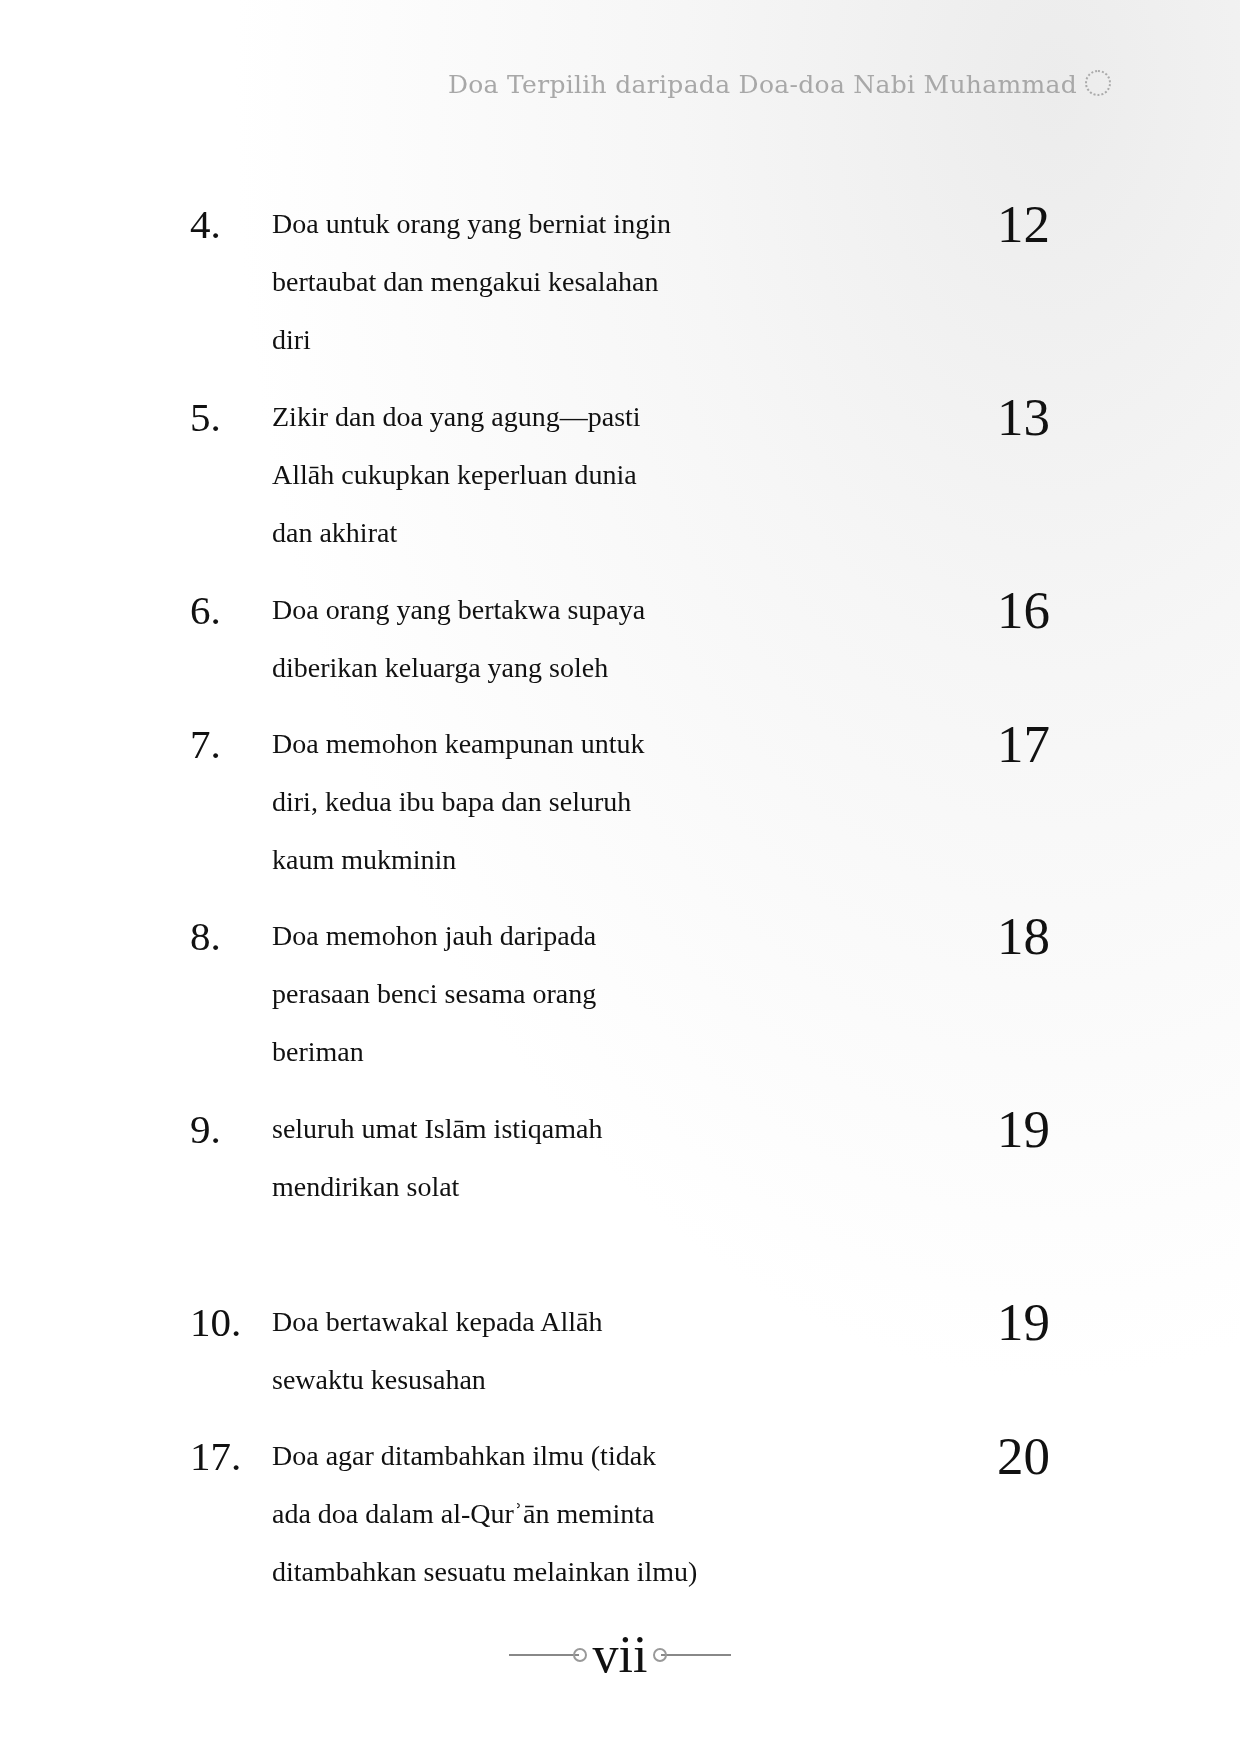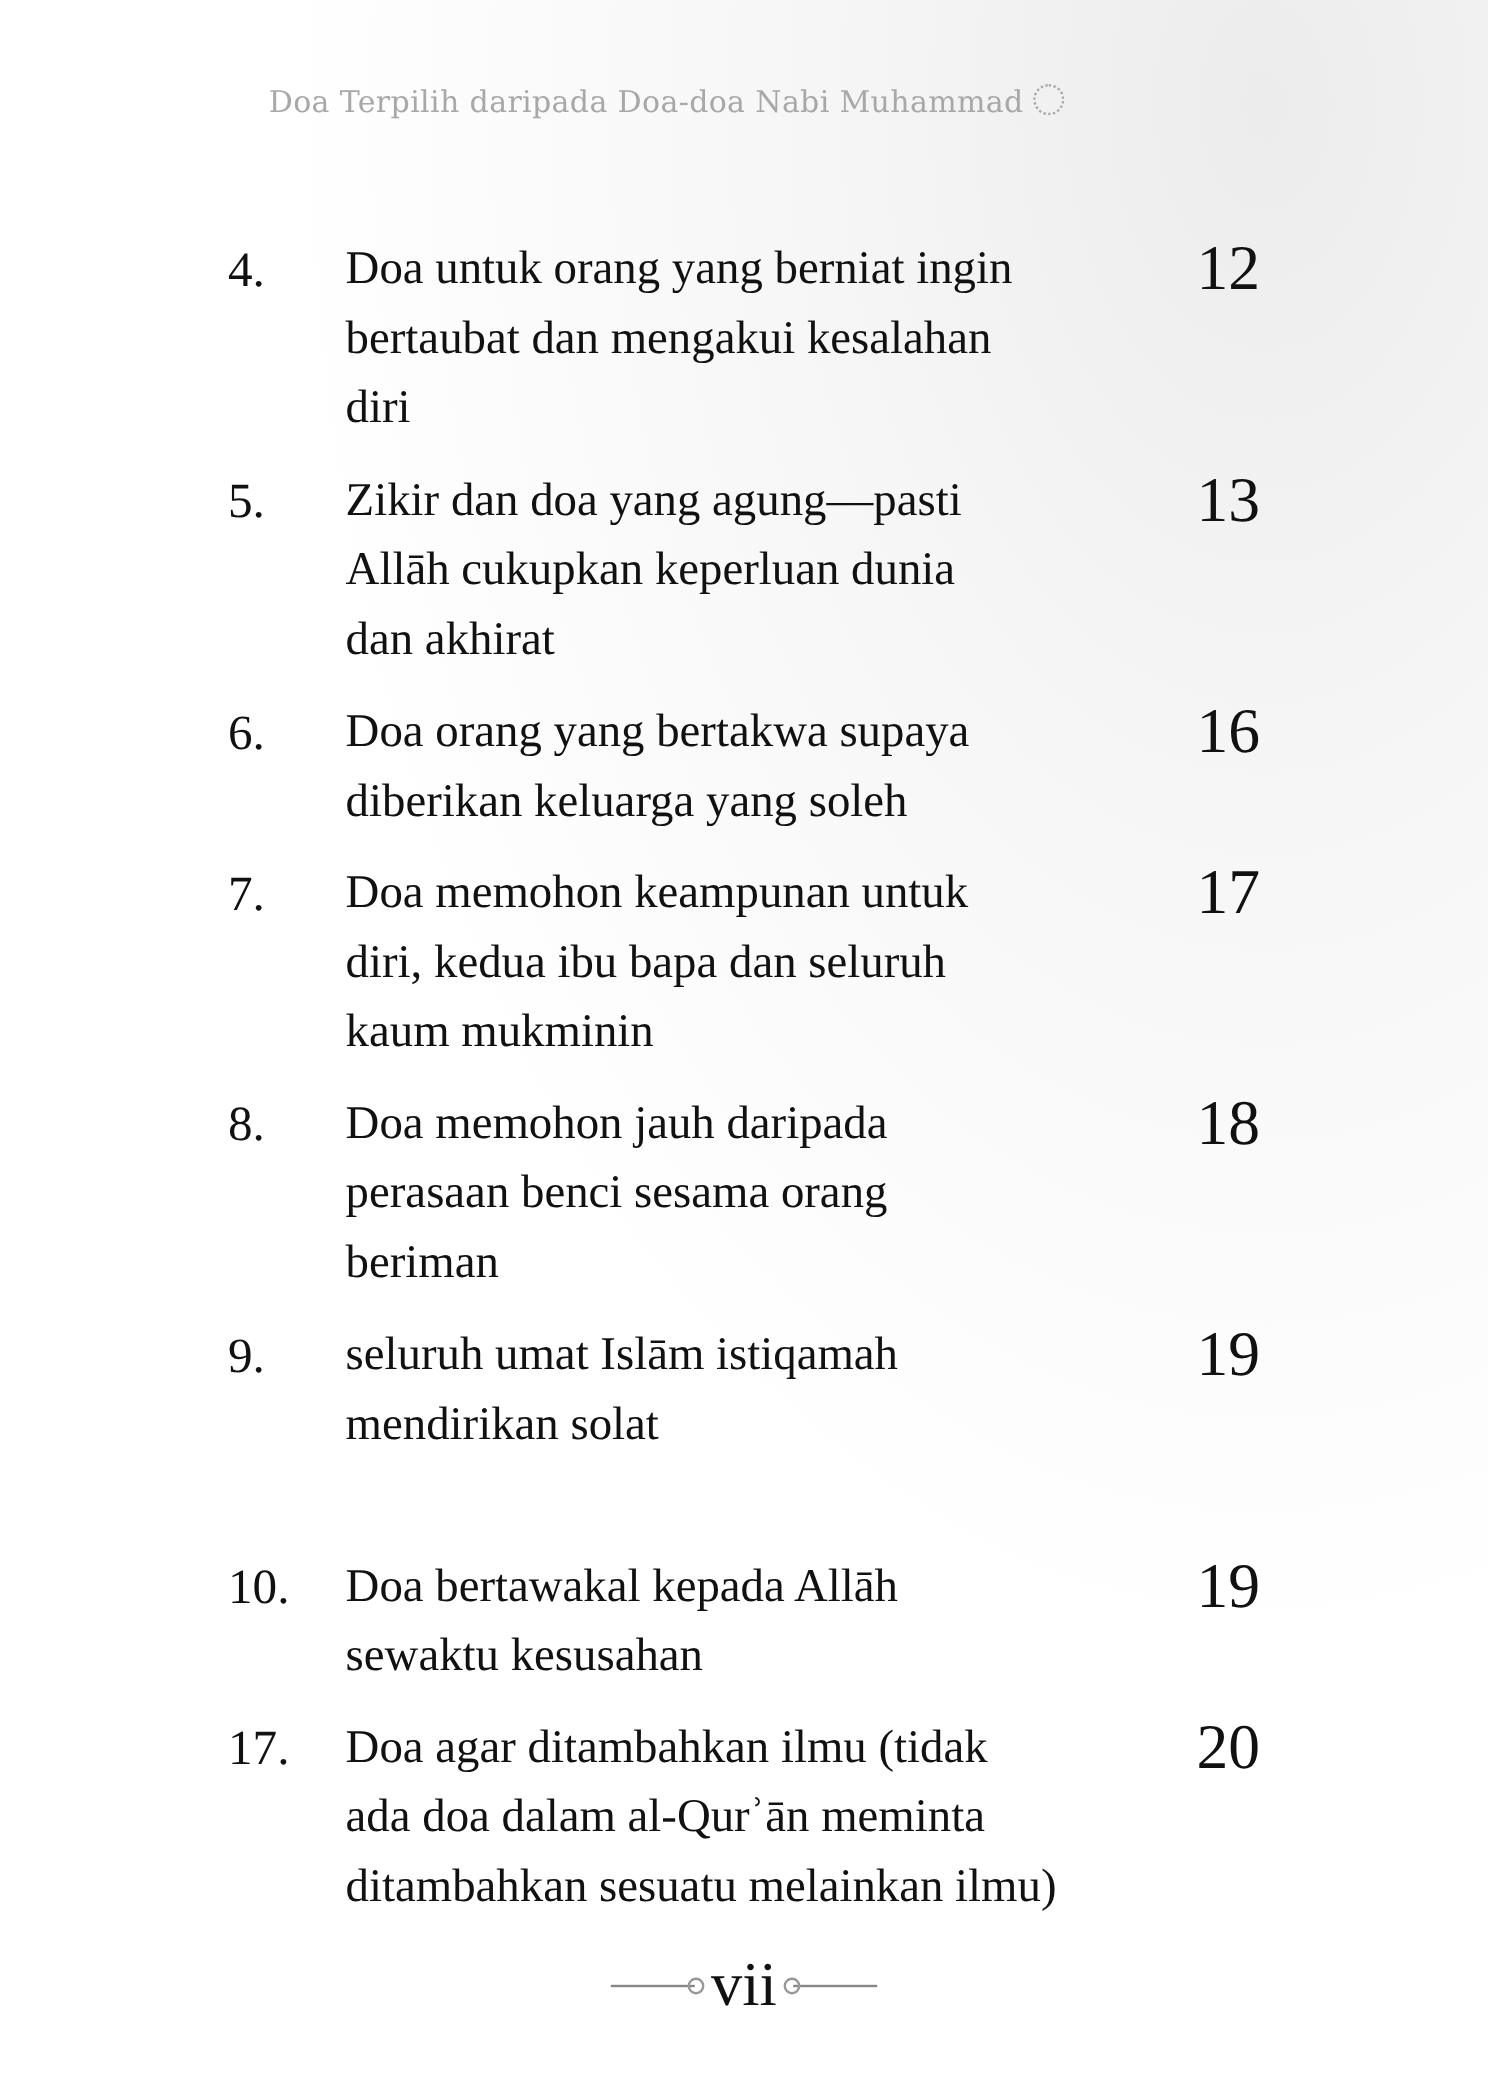--- a/index.html
+++ b/index.html
@@ -1,26 +1,26 @@
 <!DOCTYPE html>
 <html><head>
 <meta charset="utf-8">
 <style>
   html,body{margin:0;padding:0;}
   body{width:1240px;height:1748px;position:relative;overflow:hidden;
     background:radial-gradient(ellipse at 85% 5%, #ececec 0%, #f6f6f6 25%, #ffffff 55%);
     font-family:"Liberation Serif","DejaVu Serif",serif;color:#111;}
-  .header{position:absolute;top:70px;left:0;width:1111px;text-align:center;
+  .header{position:absolute;top:70px;left:0;width:1111px;text-align:right;
     font-family:"DejaVu Serif",serif;font-size:25px;color:#a8a8a8;letter-spacing:0.3px;}
   .header .seal{display:inline-block;width:22px;height:22px;border-radius:50%;
     border:2px dotted #aaa;vertical-align:-3px;margin-left:8px;}
   .toc{position:absolute;left:0;top:0;width:1240px;}
   .entry{position:absolute;left:0;width:1240px;}
   .num{position:absolute;left:190px;font-size:41px;line-height:58px;}
-  .title{position:absolute;left:272px;width:740px;font-size:39px;line-height:58px;margin-left:16px;}
+  .title{position:absolute;left:272px;width:740px;font-size:28px;line-height:58px;}
   .title div{white-space:nowrap;}
   .page{position:absolute;right:190px;font-size:53px;line-height:58px;text-align:right;}
   .footer{position:absolute;top:1625px;left:0;width:1240px;text-align:center;}
   .folio{font-size:52px;font-weight:normal;vertical-align:middle;margin:0 10px;}
   .orn{display:inline-block;vertical-align:middle;width:70px;height:2px;background:#888;position:relative;}
   .orn:before{content:"";position:absolute;top:-6px;width:10px;height:10px;border:2px solid #999;border-radius:50%;}
   .orn.left:before{right:-8px;}
   .orn.right:before{left:-8px;}
 </style>
 </head>

